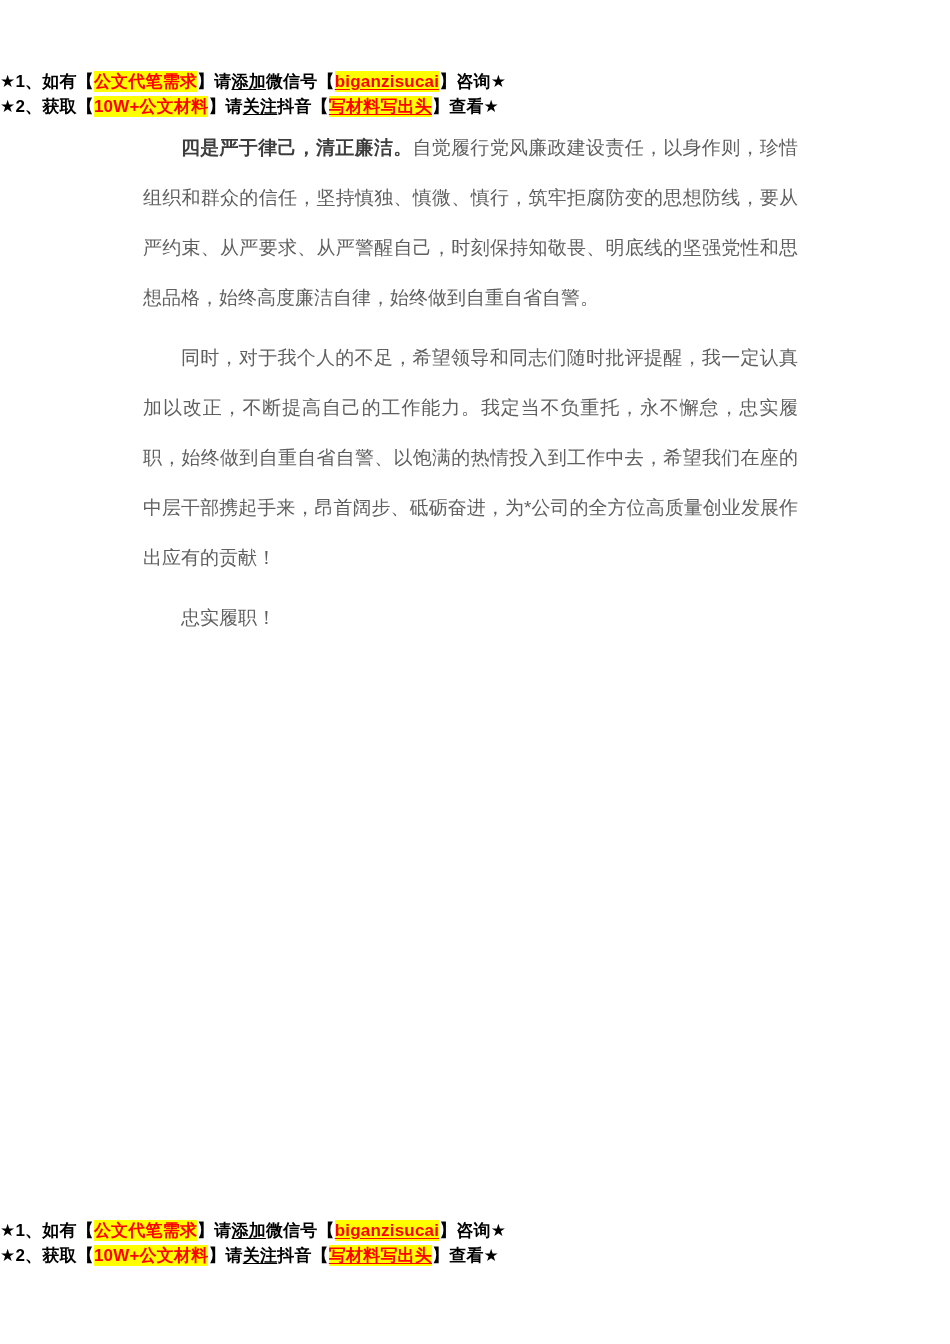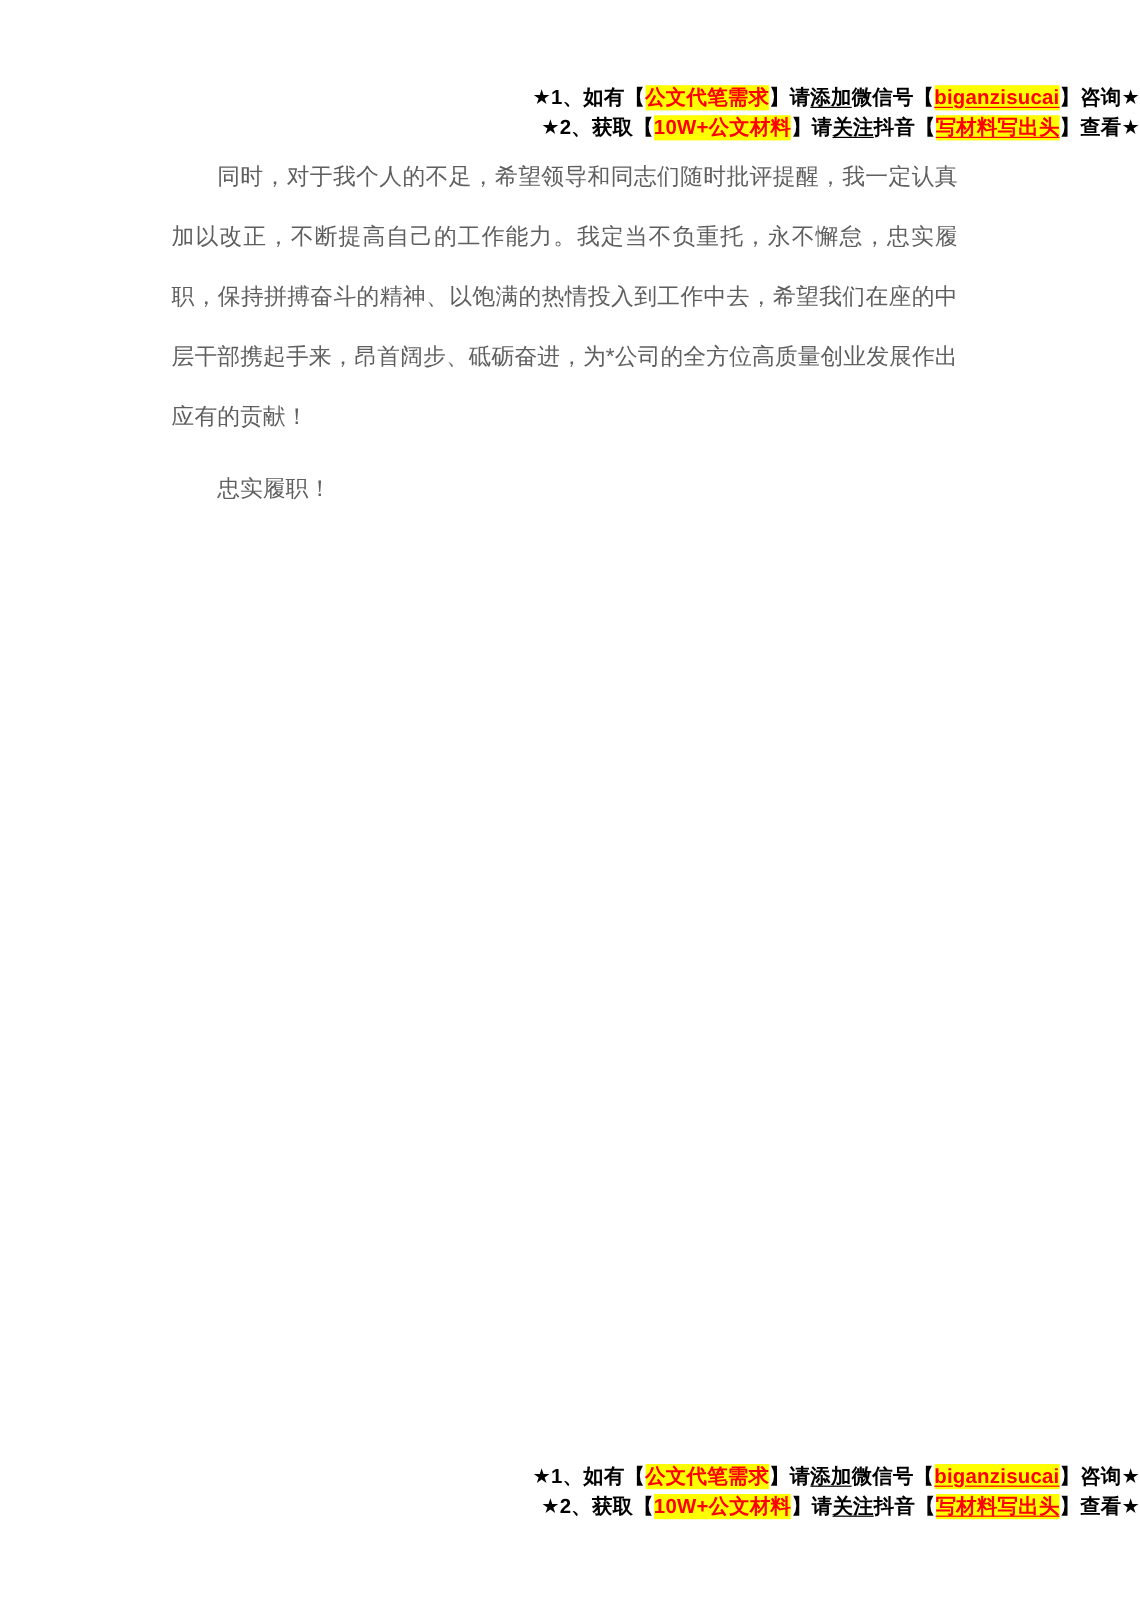--- a/index.html
+++ b/index.html
@@ -9,21 +9,21 @@
   }
   .page {
     position: relative;
     width: 950px;
     height: 1344px;
     background: var(--page-bg, #ffffff);
     overflow: hidden;
   }
   
   .promo {
-    text-align: right;
+    text-align: left;
     font-weight: bold;
     font-size: 17px;
     line-height: 25px;
     color: var(--promo-text, #000000);
     letter-spacing: 0.2px;
   }
   .promo-top {
     padding-top: 69px;
   }
   .promo-bottom {
@@ -67,21 +67,22 @@
   <div class="promo promo-top">
     <div class="promo-line">
       <span>★1、如有【</span><span class="hl">公文代笔需求</span><span>】请</span><span class="u">添加</span><span>微信号【</span><span class="hl u">biganzisucai</span><span>】咨询★</span>
     </div>
     <div class="promo-line">
       <span>★2、获取【</span><span class="hl">10W+公文材料</span><span>】请</span><span class="u">关注</span><span>抖音【</span><span class="hl u">写材料写出头</span><span>】查看★</span>
     </div>
   </div>
 
   <div class="doc">
-    <p><span>同时，对于我个人的不足，希望领导和同志们随时批评提醒，我一定认真加以改正，不断提高自己的工作能力。我定当不负重托，永不懈怠，忠实履职，保持拼搏奋斗的精神、以饱满的热情投入到工作中去，希望我们在座的中层干部携起手来，昂首阔步、砥砺奋进，为*公司的全方位高质量创业发展作出应有的贡献！</span></p>
+    <p><span class="lead">四是严于律己，清正廉洁。</span><span>自觉履行党风廉政建设责任，以身作则，珍惜组织和群众的信任，坚持慎独、慎微、慎行，筑牢拒腐防变的思想防线，要从严约束、从严要求、从严警醒自己，时刻保持知敬畏、明底线的坚强党性和思想品格，始终高度廉洁自律，始终做到自重自省自警。</span></p>
+    <p><span>同时，对于我个人的不足，希望领导和同志们随时批评提醒，我一定认真加以改正，不断提高自己的工作能力。我定当不负重托，永不懈怠，忠实履职，始终做到自重自省自警、以饱满的热情投入到工作中去，希望我们在座的中层干部携起手来，昂首阔步、砥砺奋进，为*公司的全方位高质量创业发展作出应有的贡献！</span></p>
     <p><span>忠实履职！</span></p>
   </div>
 
   <div class="promo promo-bottom">
     <div class="promo-line">
       <span>★1、如有【</span><span class="hl">公文代笔需求</span><span>】请</span><span class="u">添加</span><span>微信号【</span><span class="hl u">biganzisucai</span><span>】咨询★</span>
     </div>
     <div class="promo-line">
       <span>★2、获取【</span><span class="hl">10W+公文材料</span><span>】请</span><span class="u">关注</span><span>抖音【</span><span class="hl u">写材料写出头</span><span>】查看★</span>
     </div>

